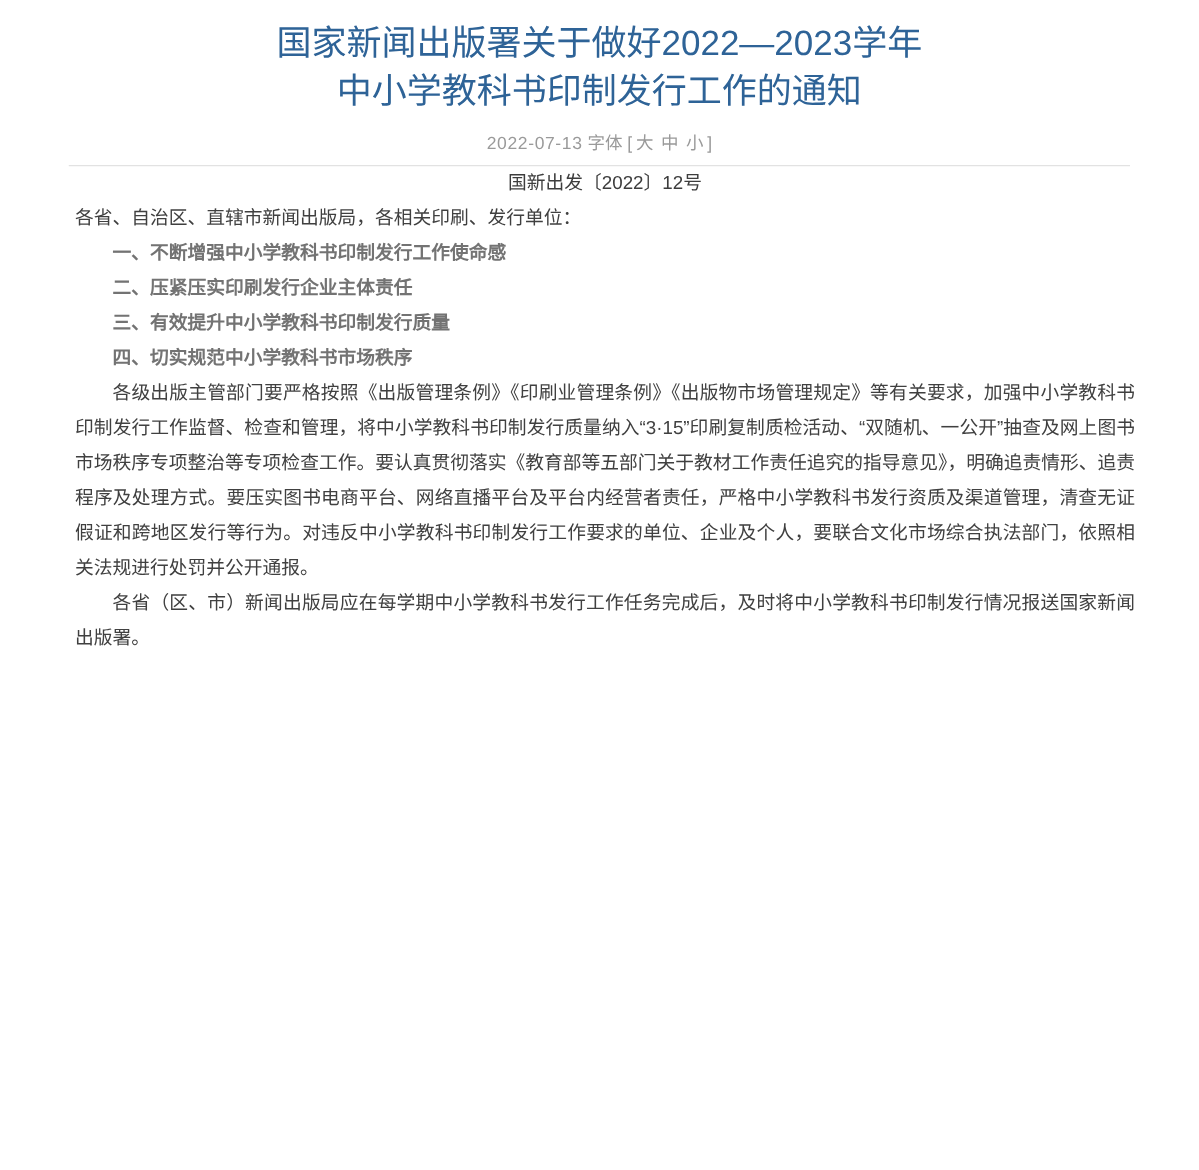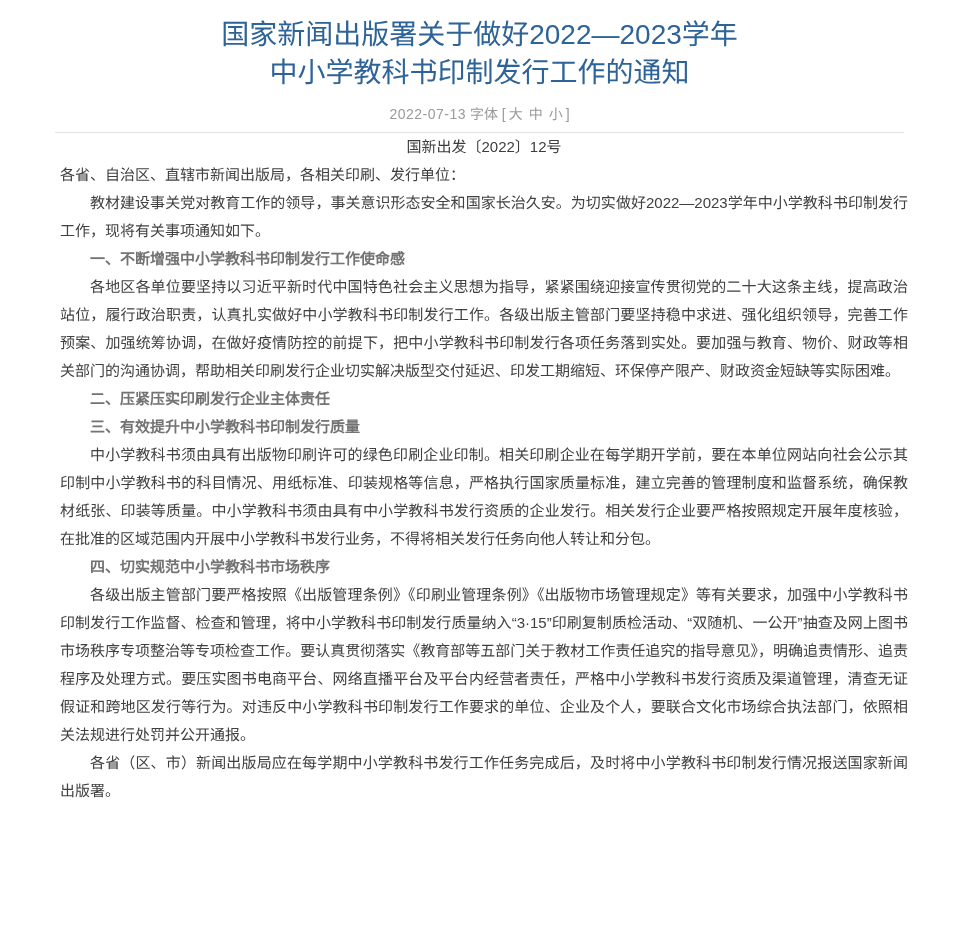--- a/index.html
+++ b/index.html
@@ -87,29 +87,26 @@
   </div>
 
   <hr class="divider">
 
   <div class="content">
 
     <p class="doc-number">国新出发〔2022〕12号</p>
 
     <p class="salutation">各省、自治区、直辖市新闻出版局，各相关印刷、发行单位：</p>
 
-    <p class="para">教材建设事关党对教育工作的领导，事关意识形态安全和国家长治久安。为切实做好2022—2023学年中小学教科书印制发行工作，现将有关事项通知如下。</p>
 
     <p class="section-heading">一、不断增强中小学教科书印制发行工作使命感</p>
-    <p class="para">各地区各单位要坚持以习近平新时代中国特色社会主义思想为指导，紧紧围绕迎接宣传贯彻党的二十大这条主线，提高政治站位，履行政治职责，认真扎实做好中小学教科书印制发行工作。各级出版主管部门要坚持稳中求进、强化组织领导，完善工作预案、加强统筹协调，在做好疫情防控的前提下，把中小学教科书印制发行各项任务落到实处。要加强与教育、物价、财政等相关部门的沟通协调，帮助相关印刷发行企业切实解决版型交付延迟、印发工期缩短、环保停产限产、财政资金短缺等实际困难。</p>
 
     <p class="section-heading">二、压紧压实印刷发行企业主体责任</p>
 
     <p class="section-heading">三、有效提升中小学教科书印制发行质量</p>
-    <p class="para">中小学教科书须由具有出版物印刷许可的绿色印刷企业印制。相关印刷企业在每学期开学前，要在本单位网站向社会公示其印制中小学教科书的科目情况、用纸标准、印装规格等信息，严格执行国家质量标准，建立完善的管理制度和监督系统，确保教材纸张、印装等质量。中小学教科书须由具有中小学教科书发行资质的企业发行。相关发行企业要严格按照规定开展年度核验，在批准的区域范围内开展中小学教科书发行业务，不得将相关发行任务向他人转让和分包。</p>
 
     <p class="section-heading">四、切实规范中小学教科书市场秩序</p>
     <p class="para">各级出版主管部门要严格按照《出版管理条例》《印刷业管理条例》《出版物市场管理规定》等有关要求，加强中小学教科书印制发行工作监督、检查和管理，将中小学教科书印制发行质量纳入“3·15”印刷复制质检活动、“双随机、一公开”抽查及网上图书市场秩序专项整治等专项检查工作。要认真贯彻落实《教育部等五部门关于教材工作责任追究的指导意见》，明确追责情形、追责程序及处理方式。要压实图书电商平台、网络直播平台及平台内经营者责任，严格中小学教科书发行资质及渠道管理，清查无证假证和跨地区发行等行为。对违反中小学教科书印制发行工作要求的单位、企业及个人，要联合文化市场综合执法部门，依照相关法规进行处罚并公开通报。</p>
 
     <p class="para">各省（区、市）新闻出版局应在每学期中小学教科书发行工作任务完成后，及时将中小学教科书印制发行情况报送国家新闻出版署。</p>
 
   </div>
 
 </div>
 

